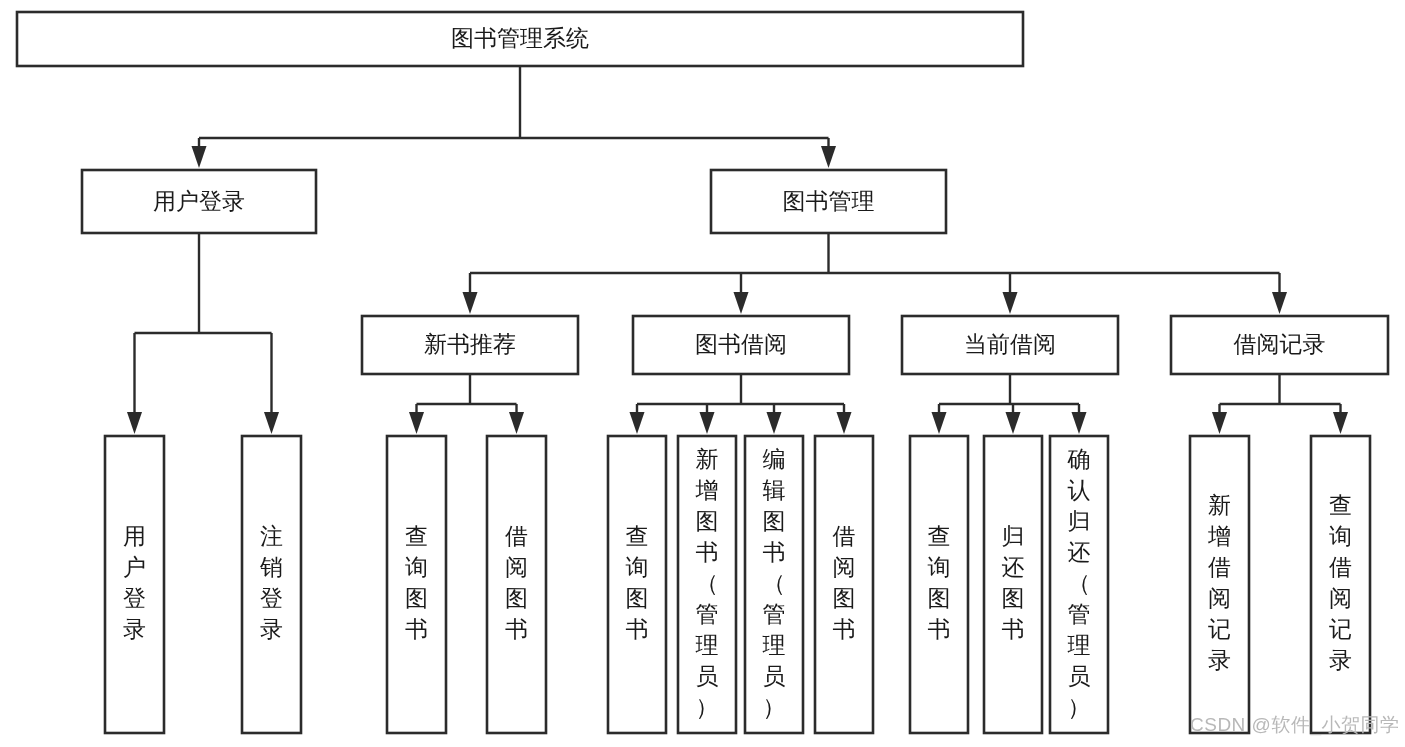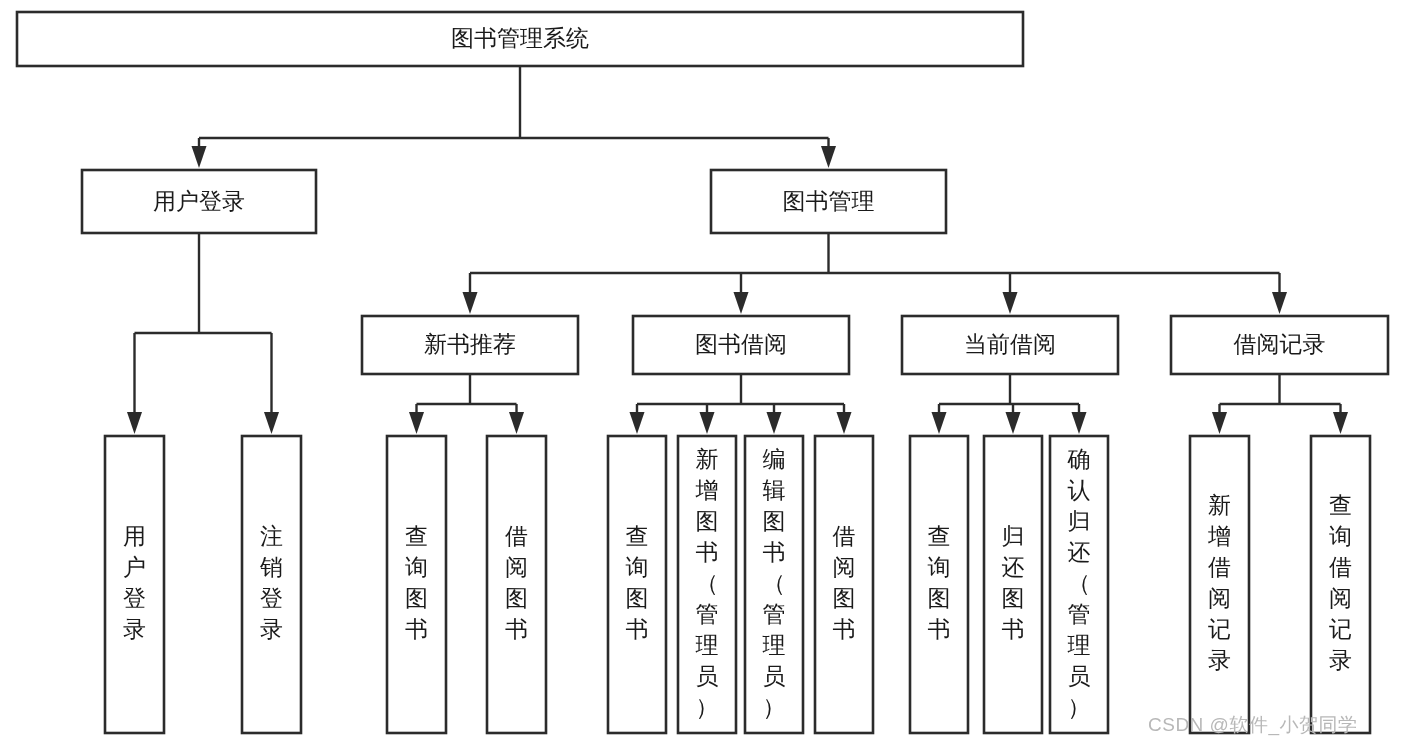--- a/index.html
+++ b/index.html
@@ -203,14 +203,14 @@
         <g>
           <rect x="1190" y="436" width="59" height="297" class="node-box"></rect>
           <text x="1219.5" y="0" class="node-label-v"><tspan x="1219.5" y="507">新</tspan><tspan x="1219.5" y="538">增</tspan><tspan x="1219.5" y="569">借</tspan><tspan x="1219.5" y="600">阅</tspan><tspan x="1219.5" y="631">记</tspan><tspan x="1219.5" y="662">录</tspan></text>
         </g>
         <g>
           <rect x="1311" y="436" width="59" height="297" class="node-box"></rect>
           <text x="1340.5" y="0" class="node-label-v"><tspan x="1340.5" y="507">查</tspan><tspan x="1340.5" y="538">询</tspan><tspan x="1340.5" y="569">借</tspan><tspan x="1340.5" y="600">阅</tspan><tspan x="1340.5" y="631">记</tspan><tspan x="1340.5" y="662">录</tspan></text>
         </g>
       </g>
   </svg>
-  <div class="watermark" style="left:1148px; top:712px;">CSDN @软件_小贺同学</div>
+  <div class="watermark" style="left:1190px; top:712px;">CSDN @软件_小贺同学</div>
 </div>
 
 </body></html>

